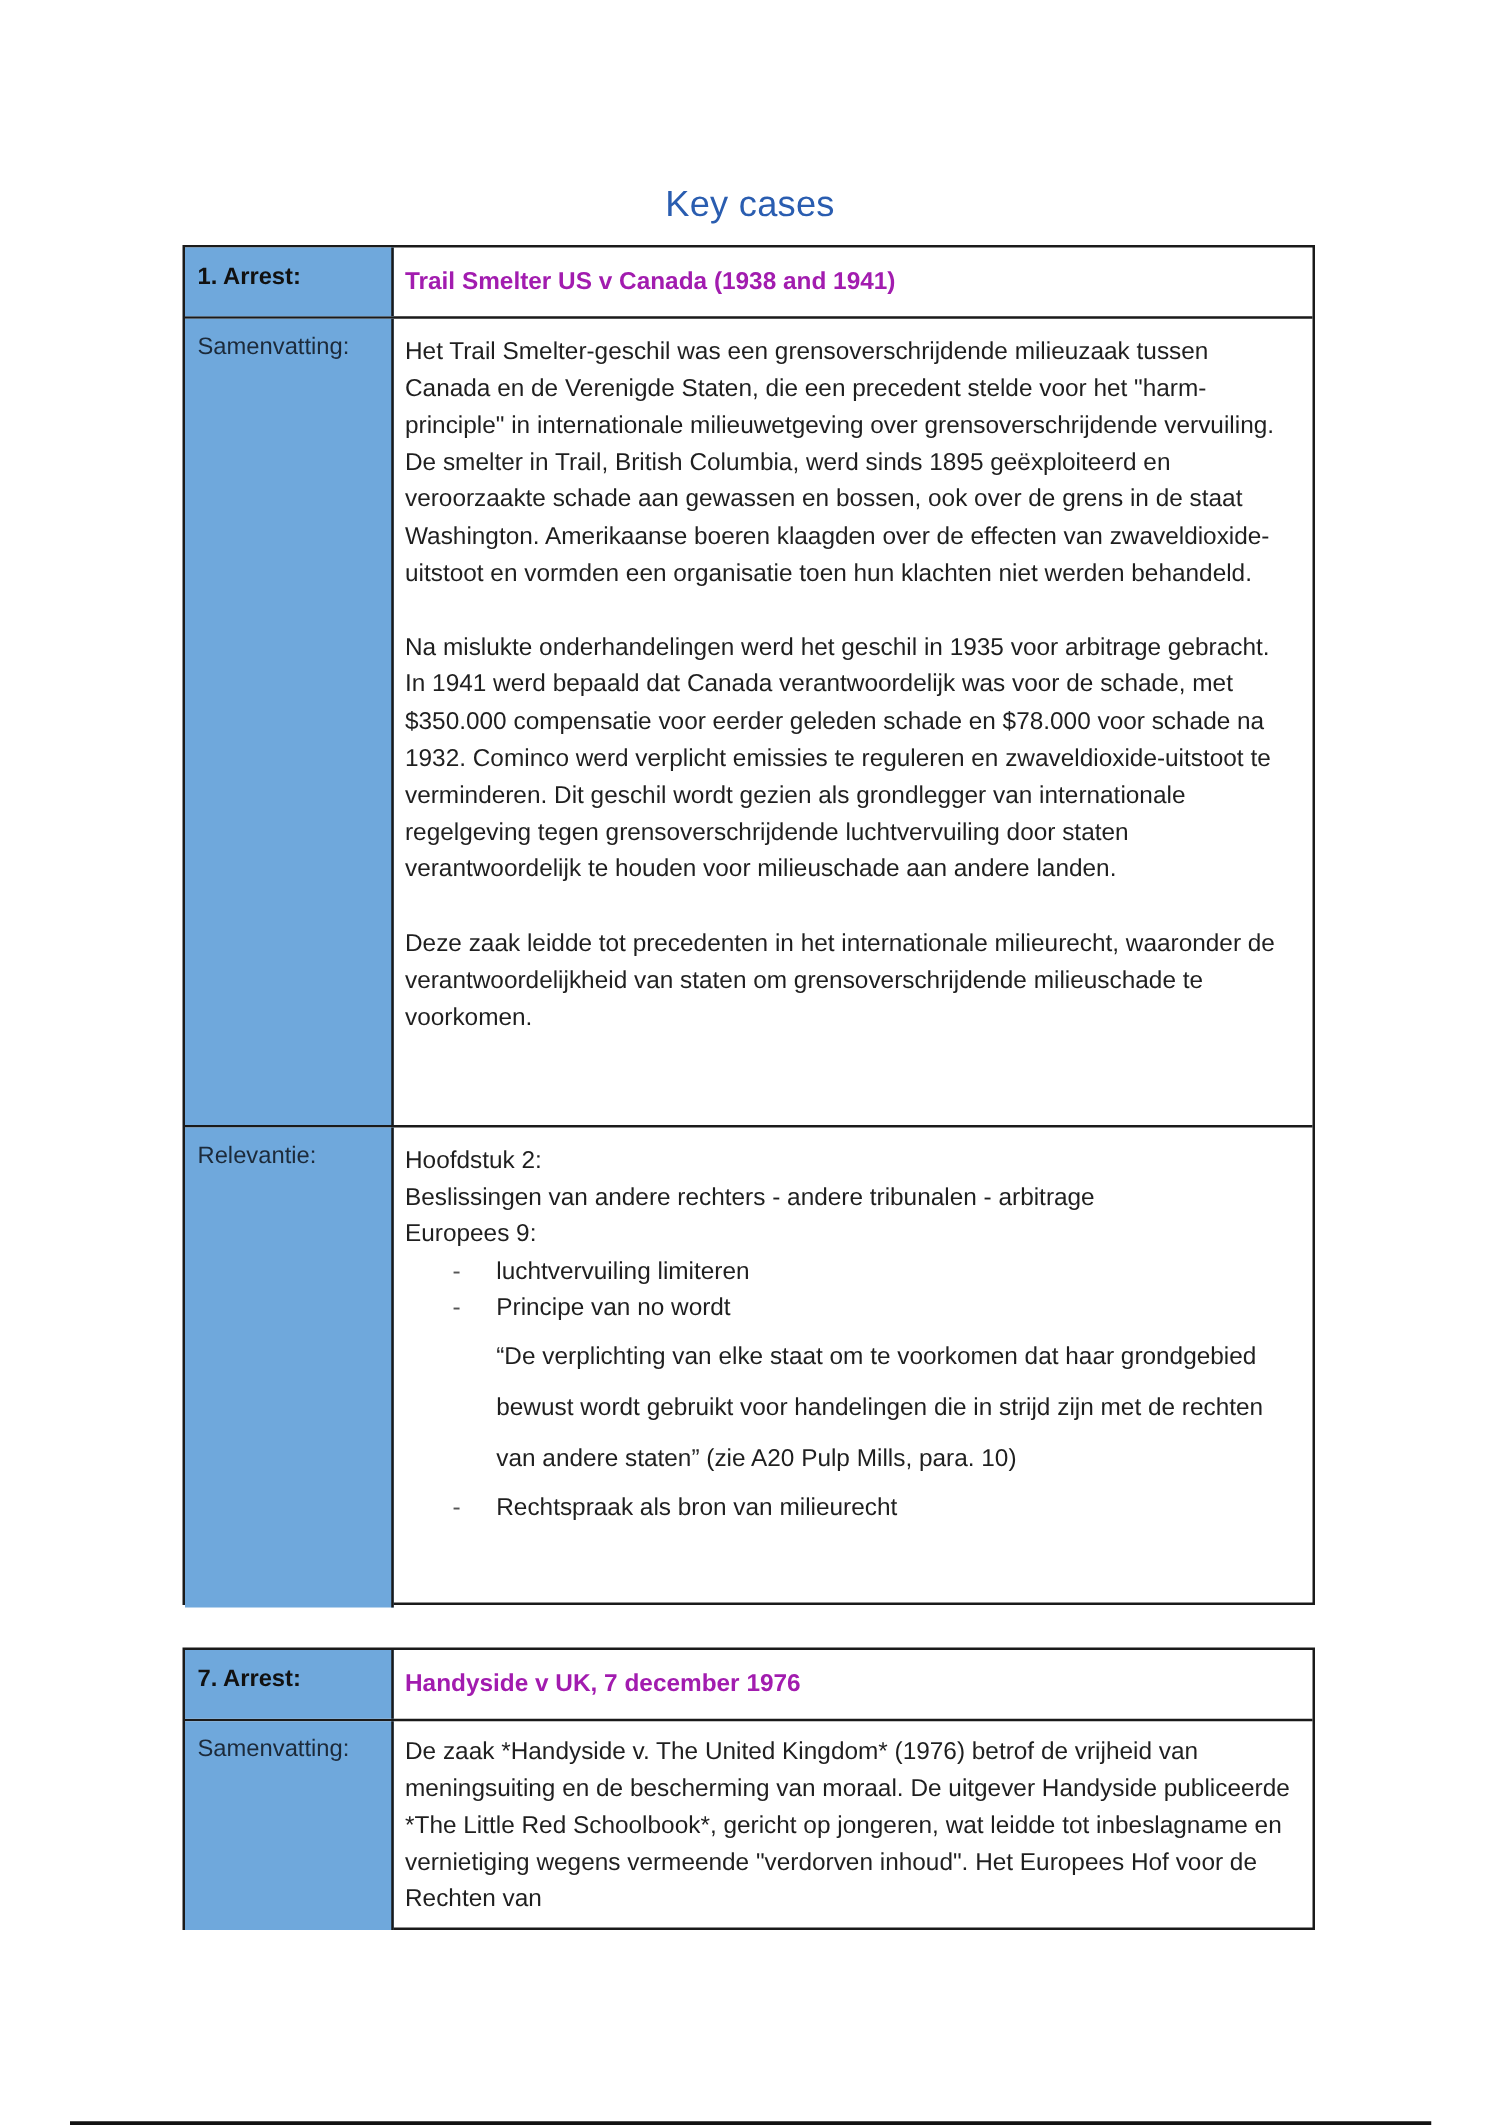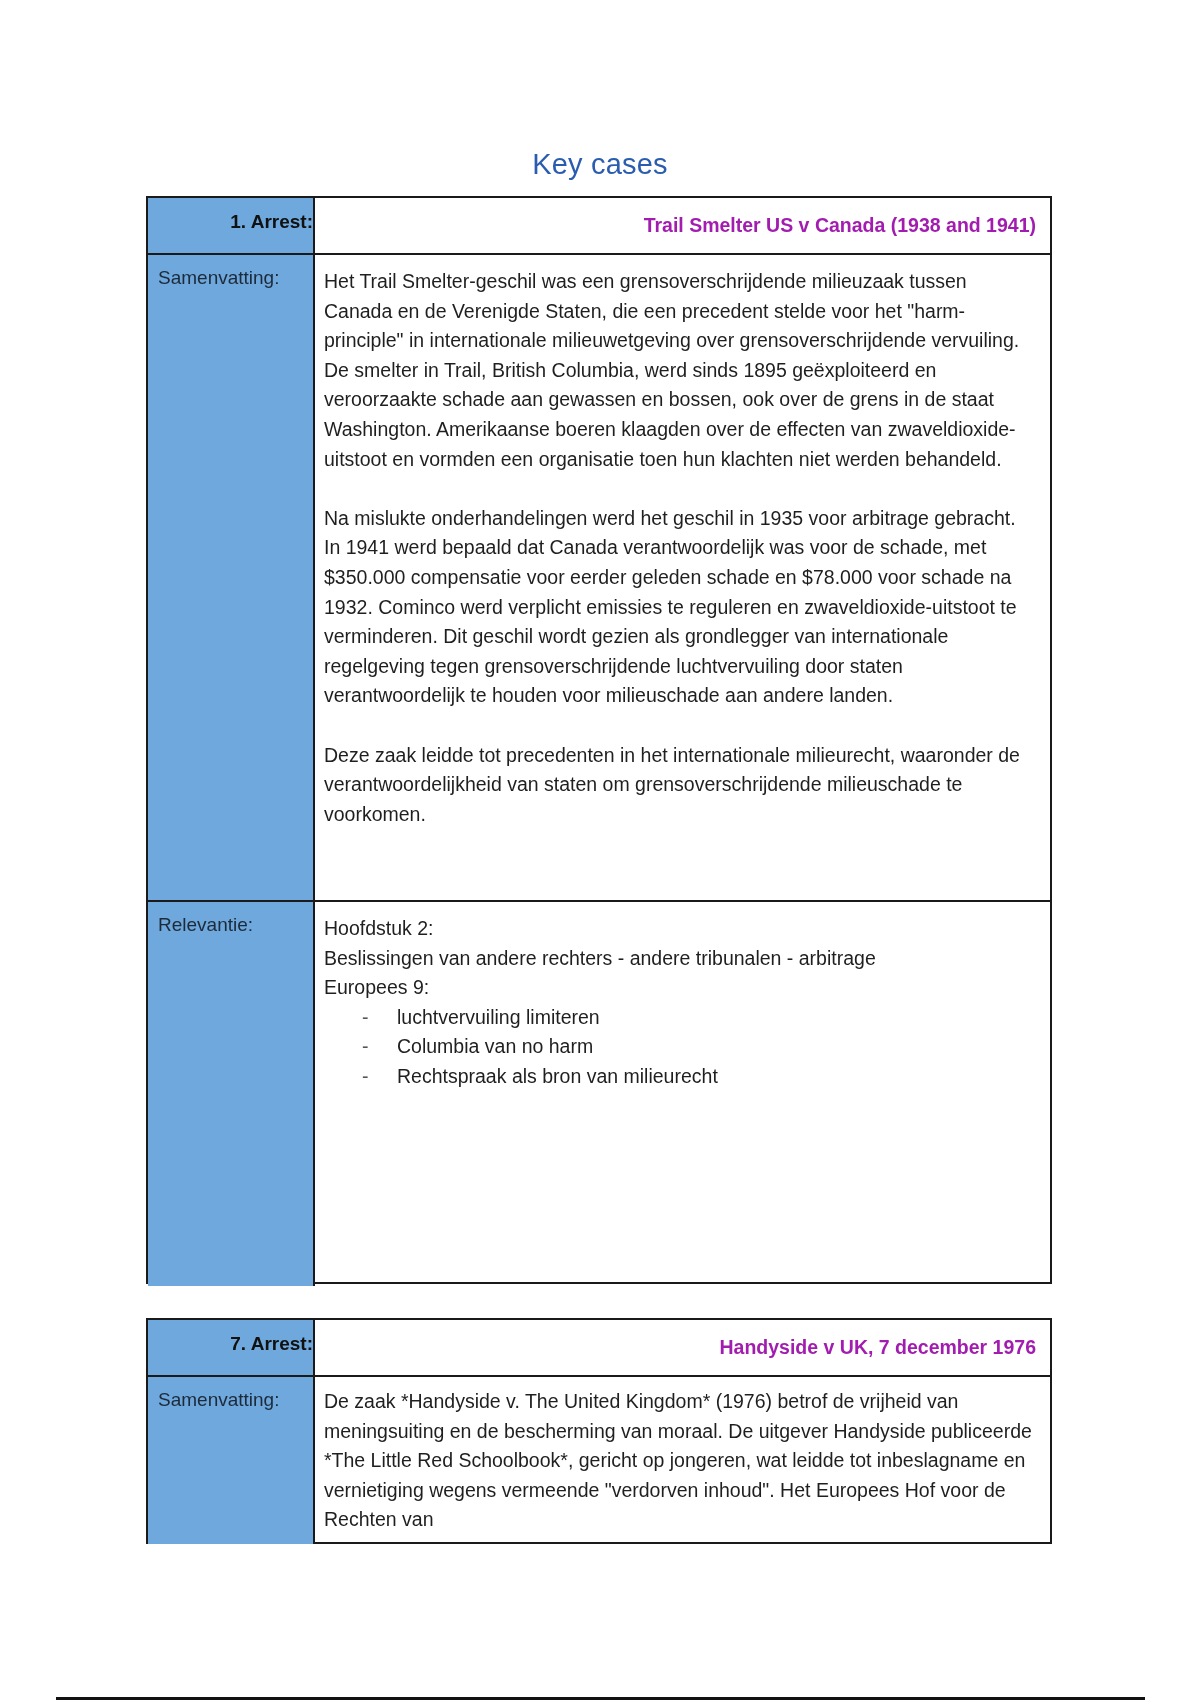--- a/index.html
+++ b/index.html
@@ -33,21 +33,20 @@
     border: 2px solid #1a1a1a;
     box-sizing: border-box;
     background: #ffffff;
   }
   .case-row {
     display: flex;
     border-top: 2px solid #1a1a1a;
   }
   .case-row:first-child {
     border-top: none;
-    text-align: right;
   }
   .label-cell {
     width: 167px;
     flex: 0 0 167px;
     background: #6fa8dc;
     border-right: 2px solid #1a1a1a;
     box-sizing: border-box;
     padding: 12px 0 0 10px;
     font-size: 19px;
     color: #1c2a3a;
@@ -121,23 +120,24 @@
       <p class="plain-line">Hoofdstuk 2:</p>
       <p class="plain-line">Beslissingen van andere rechters - andere tribunalen - arbitrage</p>
       <p class="plain-line">Europees 9:</p>
       <ul class="dash-list">
         <li class="dash-item">
           <span class="dash-mark">-</span>
           <span>luchtvervuiling limiteren</span>
         </li>
         <li class="dash-item">
           <span class="dash-mark">-</span>
-          <span>Columbia van no harm</span>
+          <span>Principe van no wordt</span>
         </li>
       </ul>
+      <div class="quote-block">“De verplichting van elke staat om te voorkomen dat haar grondgebied bewust wordt gebruikt voor handelingen die in strijd zijn met de rechten van andere staten” (zie A20 Pulp Mills, para. 10)</div>
       <ul class="dash-list">
         <li class="dash-item">
           <span class="dash-mark">-</span>
           <span>Rechtspraak als bron van milieurecht</span>
         </li>
       </ul>
     </div>
   </div>
 </div>
 

